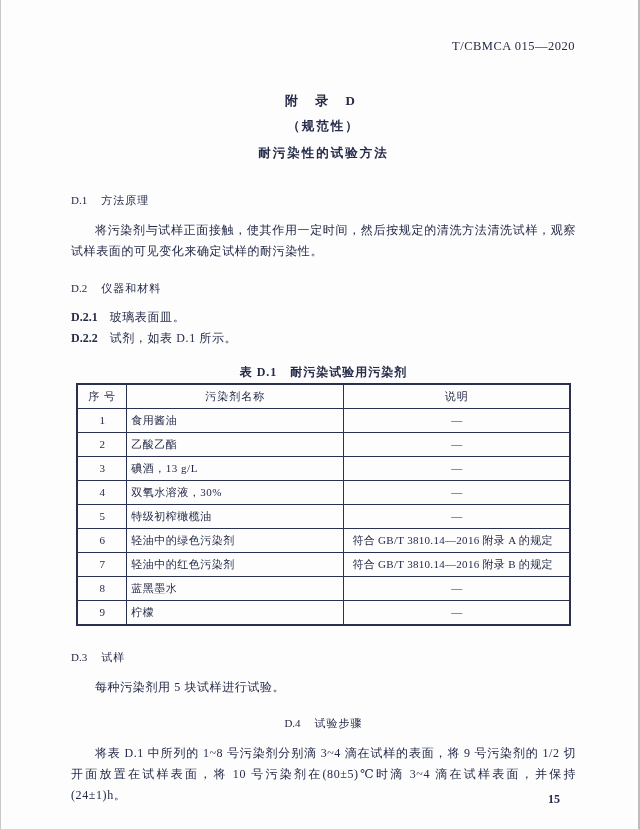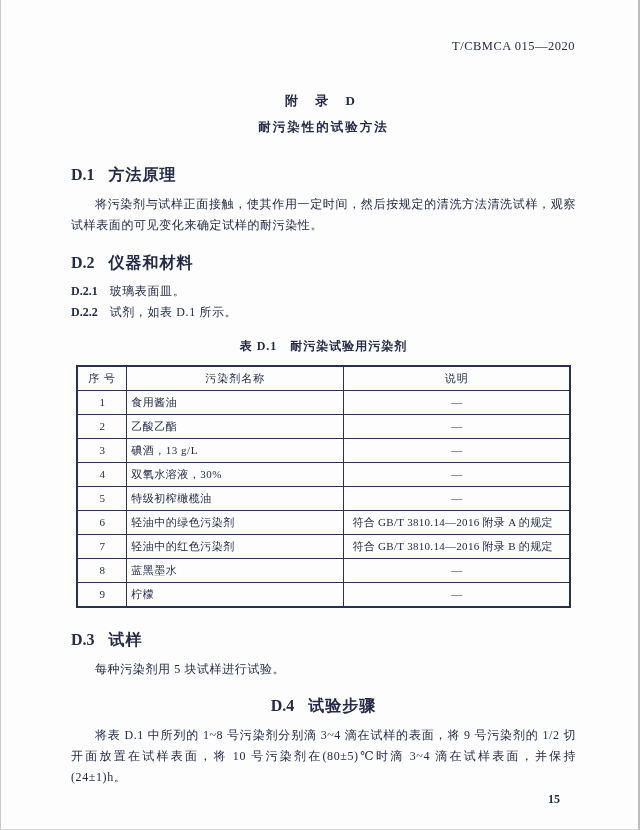--- a/index.html
+++ b/index.html
@@ -23,34 +23,34 @@
     font-size: 12.5px; font-weight: normal; letter-spacing: 0.5px;
   }
   .content {
     padding: 90px 62px 0 70px;
     font-size: 12px; line-height: 21px;
   }
   .title-block { text-align: center; }
   .title-line1 { font-size: 13px; font-weight: bold; letter-spacing: 7px; }
   .title-line2 { font-size: 12.5px; font-weight: bold; margin-top: 5px; letter-spacing: 2px; }
   .title-line3 { font-size: 12.5px; font-weight: bold; margin-top: 6px; letter-spacing: 2px; }
-  .sec-heading { font-weight: bold; font-size: 16px; letter-spacing: 1px; }
+  .sec-heading { font-weight: normal; font-size: 11px; letter-spacing: 1px; }
   .sec-heading .sec-num { margin-right: 14px; letter-spacing: 0; }
   .h-d1 { margin-top: 26px; }
   .para { text-indent: 2em; margin-top: 9px; text-align: justify; letter-spacing: 0.6px; }
   .h-d2 { margin-top: 16px; }
   .clause-line { margin-top: 8px; letter-spacing: 0.6px; }
   .clause-line + .clause-line { margin-top: 0; }
   .clause-num { font-weight: bold; margin-right: 12px; letter-spacing: 0; }
   .table-caption {
     text-align: center; font-weight: bold; font-size: 12px;
     margin-top: 13px; letter-spacing: 1px;
   }
   table.stain-table {
-    margin-top: 8px; margin-left: 5px;
+    margin-top: 0; margin-left: 5px;
     border-collapse: collapse;
     width: 495px;
     font-size: 11px;
     color: #242a48;
     padding-left: 12px;
   }
   table.stain-table th, table.stain-table td {
     border: 1px solid #2a3050;
     height: 19px;
     padding: 1px 4px;
@@ -77,20 +77,21 @@
 <body>
 
 <div class="page">
 
   <div class="doc-code">T/CBMCA 015—2020</div>
 
   <div class="content">
 
     <div class="title-block">
       <div class="title-line1">附 录 D</div>
+      <div class="title-line2">（规范性）</div>
       <div class="title-line3">耐污染性的试验方法</div>
     </div>
 
     <div class="sec-heading h-d1">
       <span class="sec-num">D.1</span><span>方法原理</span>
     </div>
     <div class="para">将污染剂与试样正面接触，使其作用一定时间，然后按规定的清洗方法清洗试样，观察试样表面的可见变化来确定试样的耐污染性。</div>
 
     <div class="sec-heading h-d2">
       <span class="sec-num">D.2</span><span>仪器和材料</span>

